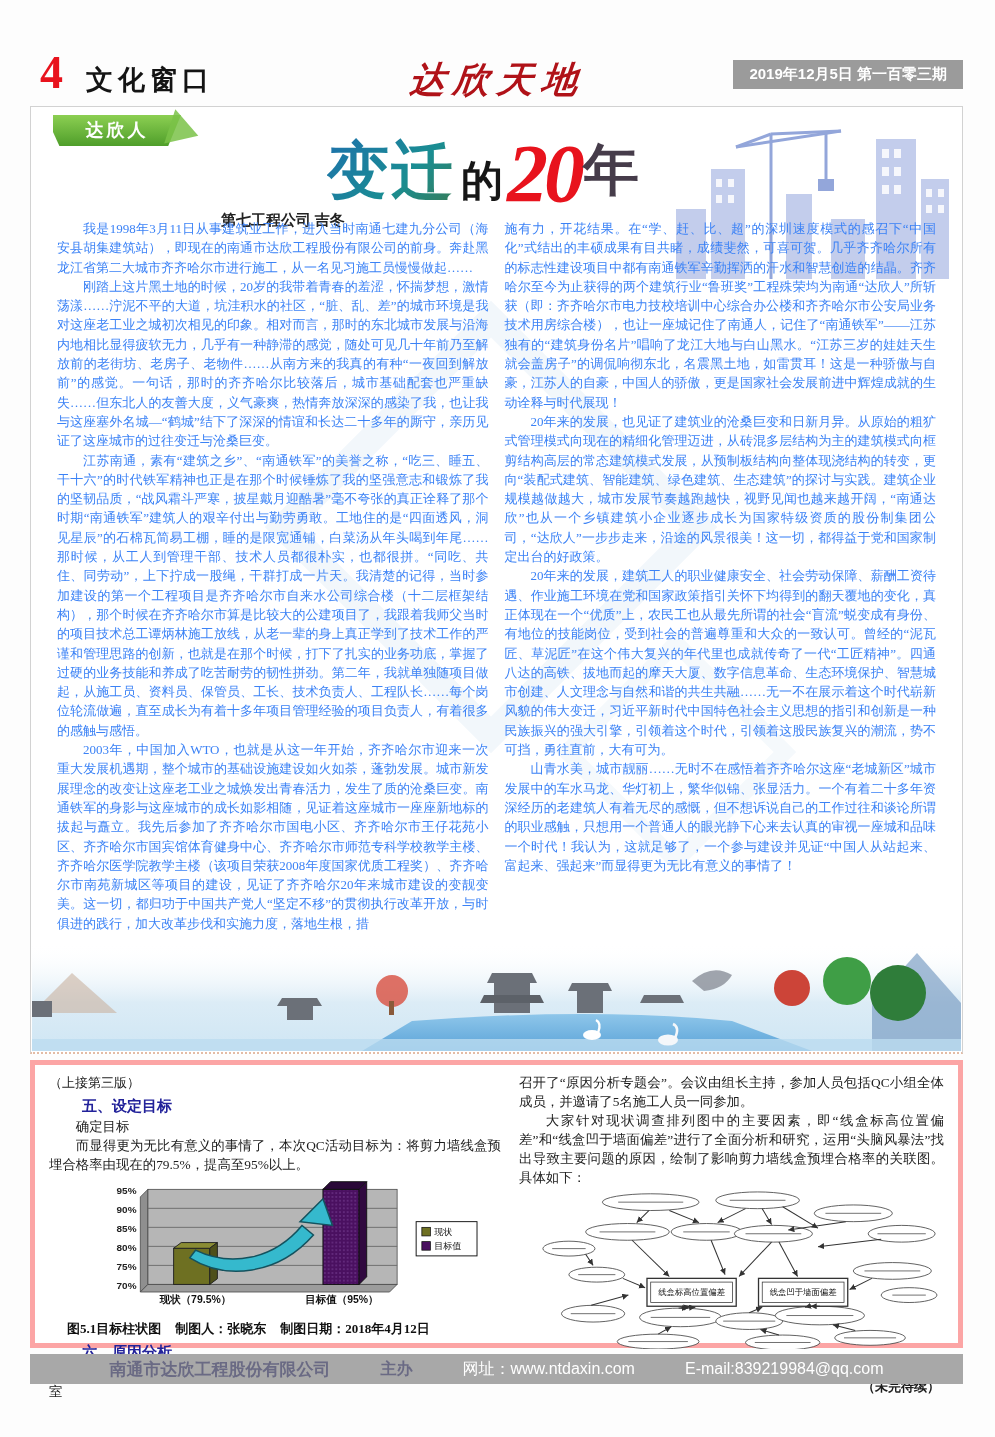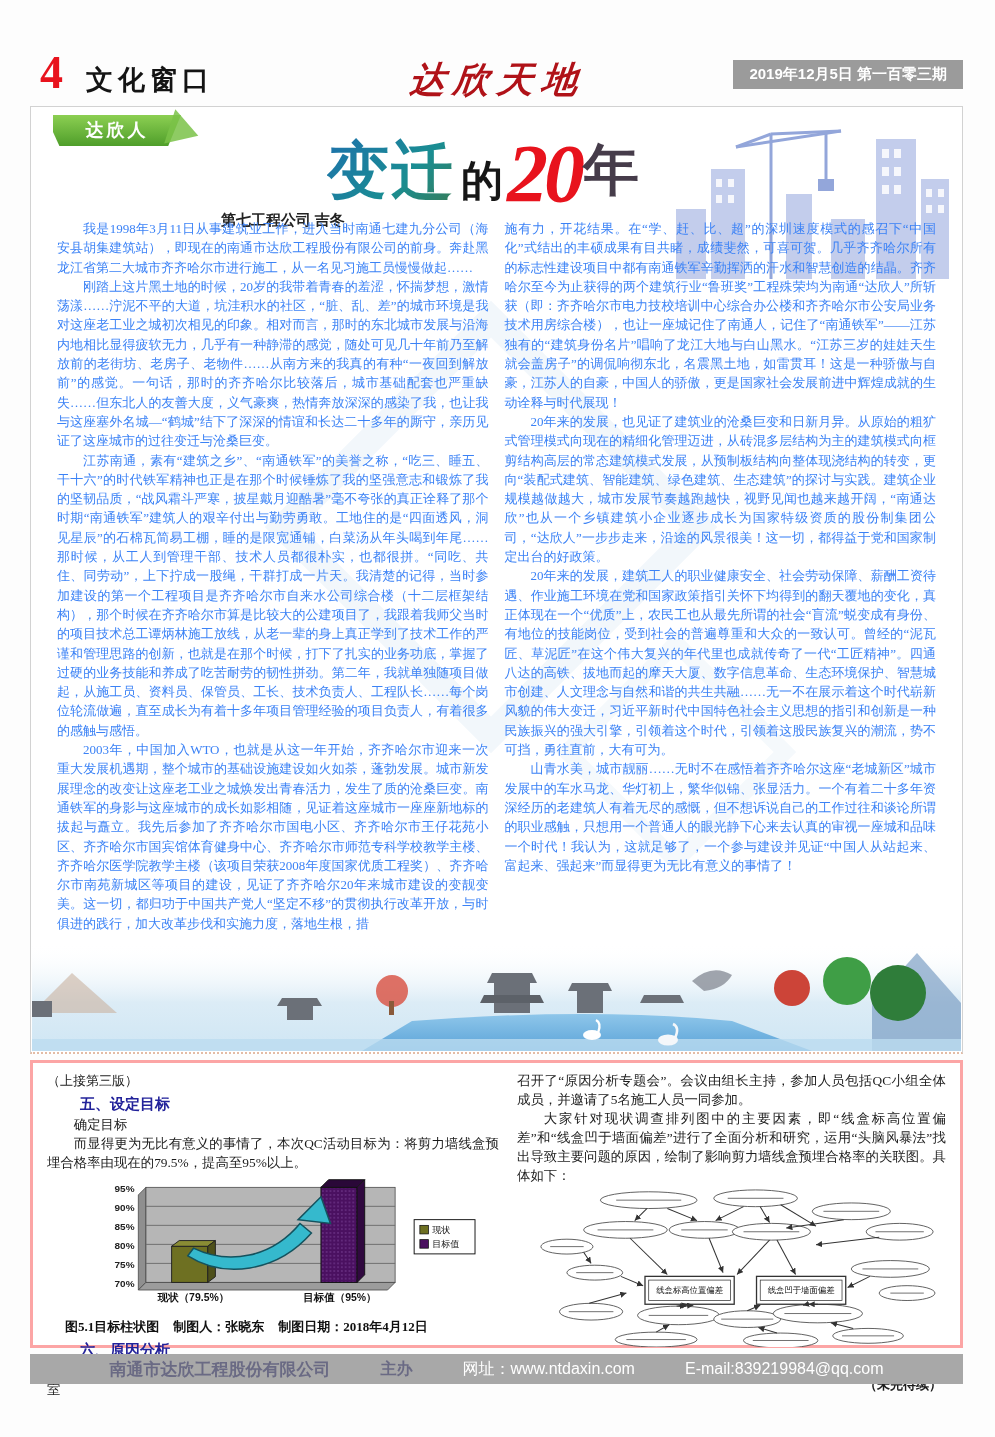--- a/index.html
+++ b/index.html
@@ -32,21 +32,21 @@
   .city-illu { position:absolute; right:6px; top:2px; }
 
   .cols { position:relative; z-index:2; display:flex; gap:16px; padding:0 26px; margin-top:112px; height:726px; overflow:hidden; }
   .col { width:440px; font-size:13px; line-height:19.3px; text-align:justify; color:#3b82f6; }
   .col p { text-indent:2em; }
   .col p.noindent { text-indent:0; }
 
   .scenery { position:absolute; left:1px; bottom:1px; width:929px; height:108px; z-index:1; }
 
   
-  .bottom-box { position:absolute; left:30px; top:1060px; width:933px; height:288px; border:3px solid #fca5a5; background:#fff; padding:8px 14px 4px 14px; display:flex; gap:18px; }
+  .bottom-box { position:absolute; left:30px; top:1060px; width:933px; height:288px; border:5px solid #fca5a5; background:#fff; padding:8px 14px 4px 14px; display:flex; gap:18px; }
   .bcol { width:452px; font-size:13.4px; line-height:19px; color:#1c1c1c; text-align:justify; }
   .bcol-r { flex:1; }
   .cont-note { font-size:13px; color:#222; }
   .sec-head { color:#22229a; font-weight:bold; font-size:15px; margin:4px 0 2px 2.2em; font-family:"Liberation Sans",sans-serif; }
   .sub-line { text-indent:2em; }
   .bcol p.ind { text-indent:2em; }
   .fig-caption { margin:2px 0 2px 18px; font-size:13px; font-weight:bold; color:#111; }
   .fig-caption span { margin-right:14px; }
   .tbc { text-align:right; font-size:13px; font-weight:bold; padding-right:4px; }
 

